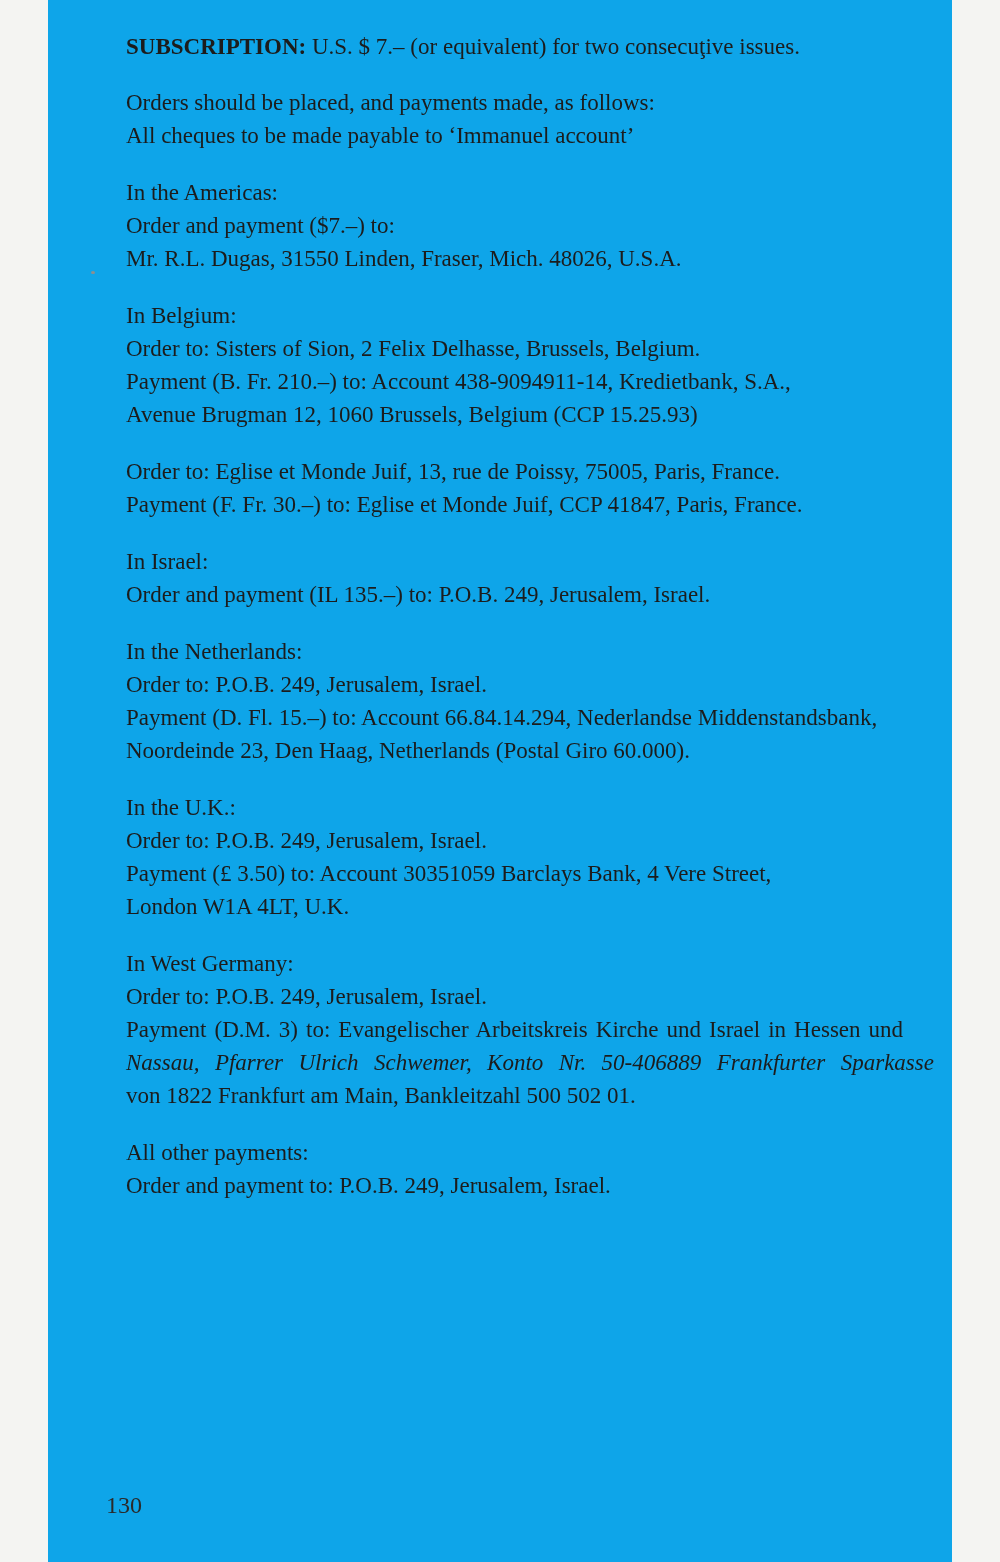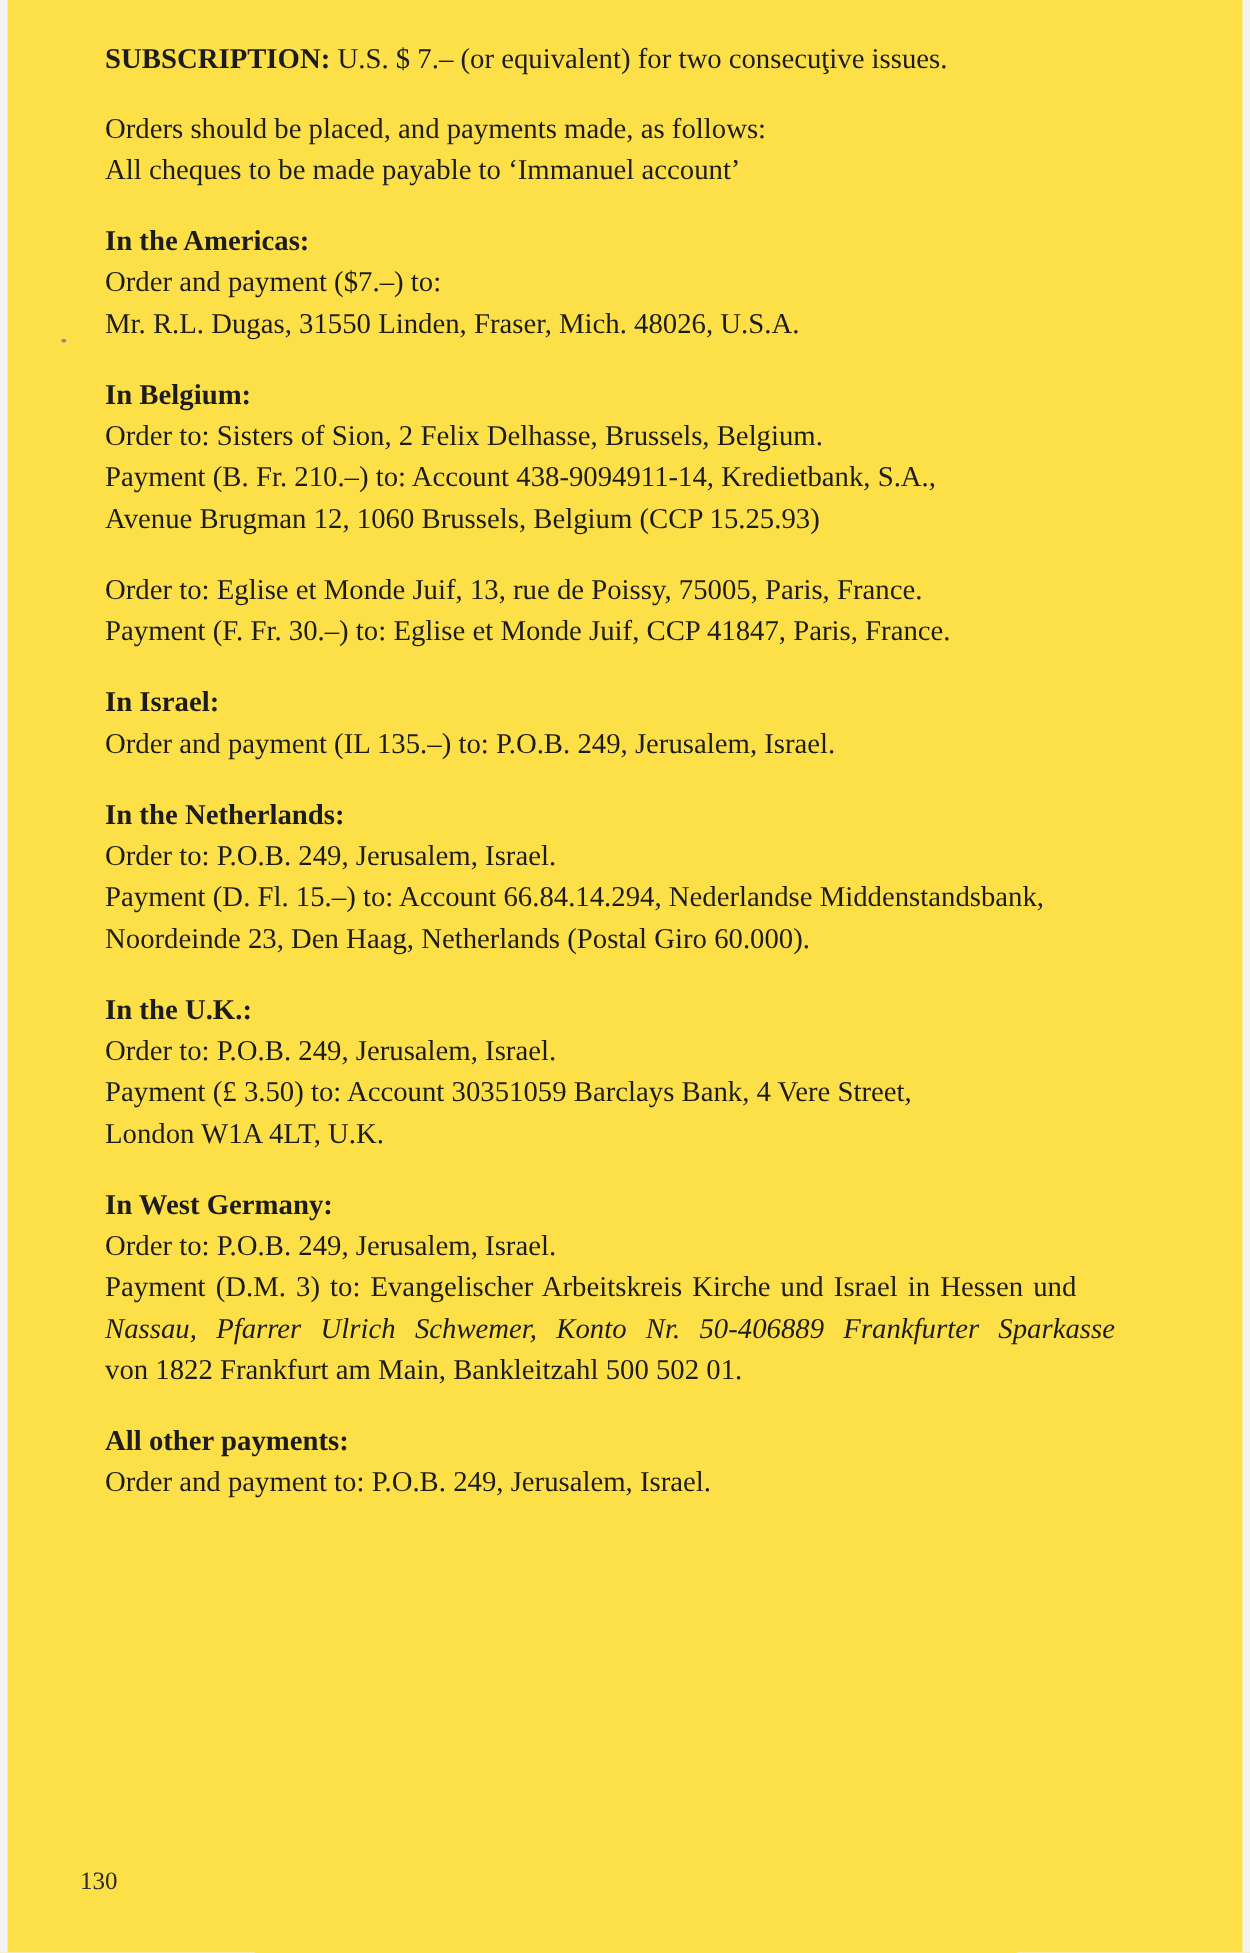--- a/index.html
+++ b/index.html
@@ -2,44 +2,44 @@
 <html><head>
 <meta charset="utf-8">
 <style>
   html, body {
     margin: 0;
     padding: 0;
     background: #f4f4f2;
   }
   .page {
     position: relative;
-    width: 988px;
+    width: 904px;
     height: 1562px;
     margin: 0 auto;
-    background: #fde047;
+    background: #0ea5e9;
     box-sizing: border-box;
     padding: 30px 48px 0 78px;
     font-family: "Liberation Serif", "DejaVu Serif", serif;
     font-size: 23px;
     line-height: 33px;
     color: #1c1c1c;
     overflow: hidden;
   }
   .line { white-space: nowrap; }
   .bold { font-weight: 700; }
-  .heading { font-weight: 700; }
+  .heading { font-weight: 400; }
   .intro { margin-top: 23px; }
   .doc-section { margin-top: 24px; }
   .sp-slight { word-spacing: 0.10em; white-space: nowrap; }
   .sp-wide   { word-spacing: 0.42em; white-space: nowrap; font-style: italic; }
   .page-number {
     position: absolute;
     left: 58px;
     top: 1489px;
-    font-size: 20px;
+    font-size: 24px;
     color: #2a2a2a;
   }
   .scan-speck {
     position: absolute;
     left: 43px;
     top: 271px;
     width: 4px;
     height: 3px;
     background: #8f8f8d;
     border-radius: 50%;

